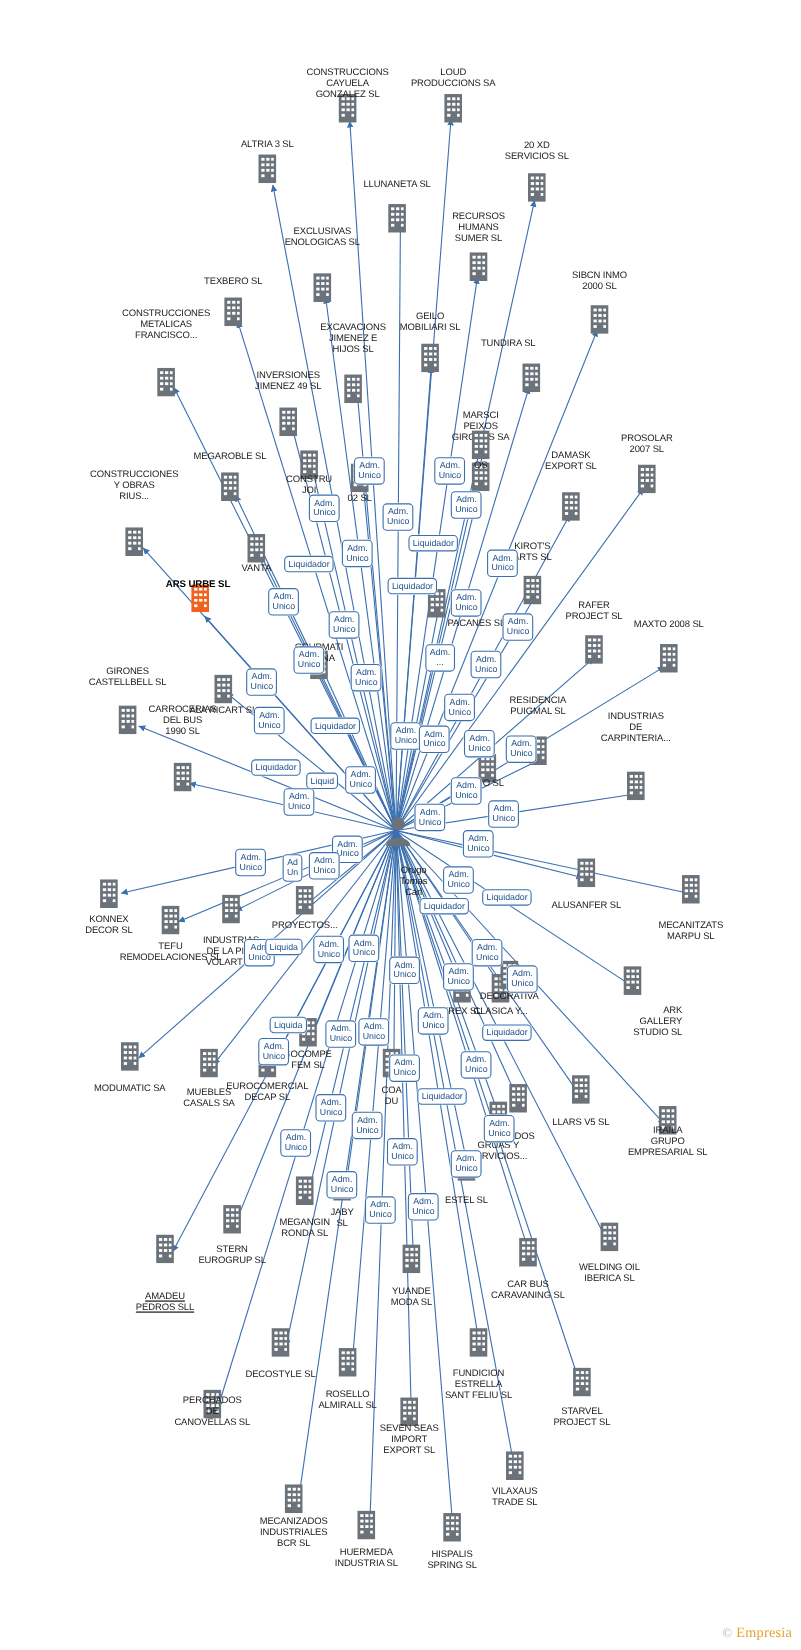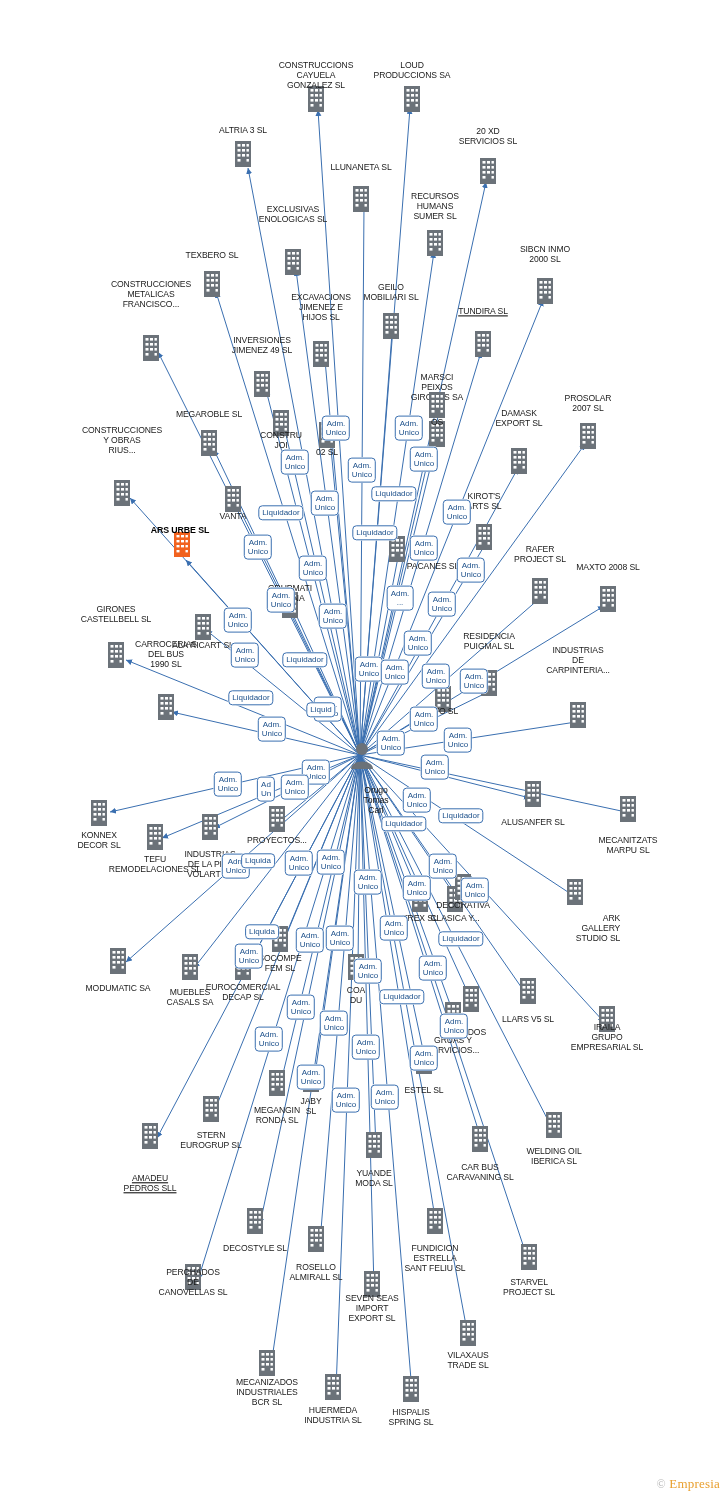--- a/index.html
+++ b/index.html
@@ -445,21 +445,21 @@
             <rect x="10" y="10" width="3" height="2.6"></rect>
             <rect x="14.5" y="10" width="2.4" height="2.6"></rect>
             <rect x="5.5" y="15" width="3" height="2.6"></rect>
             <rect x="10" y="15" width="3" height="2.6"></rect>
             <rect x="14.5" y="15" width="2.4" height="2.6"></rect>
             <rect x="5.5" y="20" width="3" height="2.6"></rect>
             <rect x="14.5" y="20" width="2.4" height="2.6"></rect>
           </g>
         </svg></span>
     </div>
-    <div class="node" style="left: 483px; top: 311px; text-decoration: underline;">
+    <div class="node" style="left: 462px; top: 311px;">
       <span class="lbl">TUNDIRA SL</span>
     </div>
     <div class="node" style="left: 262px; top: 385px;">
       <span class="glyph"><svg width="22" height="28" viewBox="0 0 22 28">
           <rect x="3" y="2" width="16" height="26" fill="#6b7279"></rect>
           <g fill="#ffffff">
             <rect x="5.5" y="5" width="3" height="2.6"></rect>
             <rect x="10" y="5" width="3" height="2.6"></rect>
             <rect x="14.5" y="5" width="2.4" height="2.6"></rect>
             <rect x="5.5" y="10" width="3" height="2.6"></rect>
@@ -1768,21 +1768,21 @@
 Unico</div>
     <div class="badge" style="left: 395px; top: 672px;">Adm.
 Unico</div>
     <div class="badge" style="left: 436px; top: 676px;">Adm.
 Unico</div>
     <div class="badge" style="left: 474px; top: 681px;">Adm.
 Unico</div>
     <div class="badge wide" style="left: 251px; top: 698px;">Liquidador</div>
     <div class="badge" style="left: 328px; top: 709px;">Adm.
 Unico</div>
-    <div class="badge wide" style="left: 293px; top: 710px; margin-left: 28px;">Liquid</div>
+    <div class="badge wide" style="left: 293px; top: 710px;">Liquid</div>
     <div class="badge" style="left: 424px; top: 719px;">Adm.
 Unico</div>
     <div class="badge" style="left: 272px; top: 729px;">Adm.
 Unico</div>
     <div class="badge" style="left: 458px; top: 740px;">Adm.
 Unico</div>
     <div class="badge" style="left: 391px; top: 743px;">Adm.
 Unico</div>
     <div class="badge" style="left: 435px; top: 767px;">Adm.
 Unico</div>

